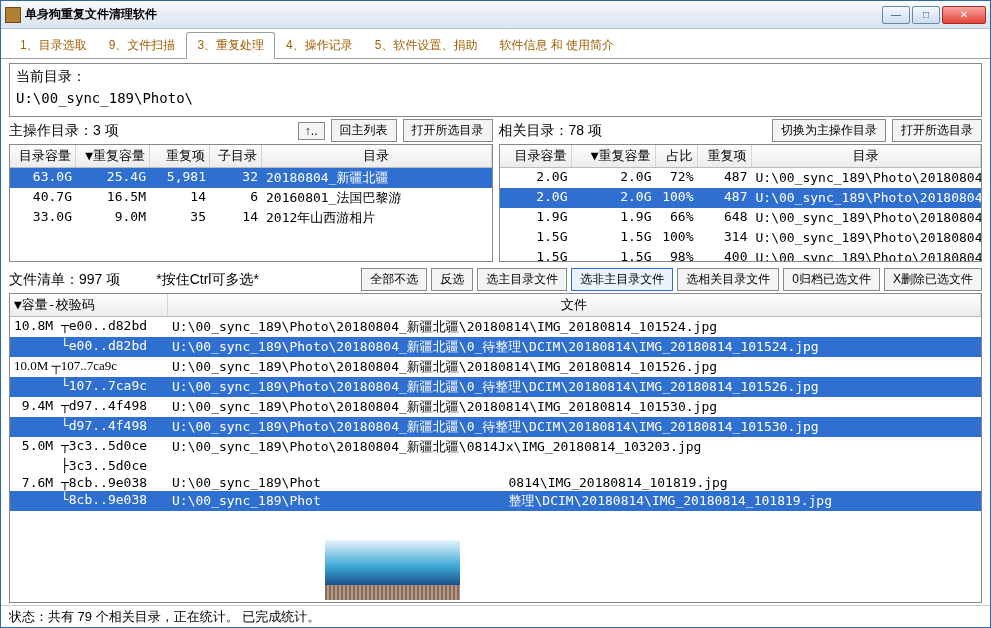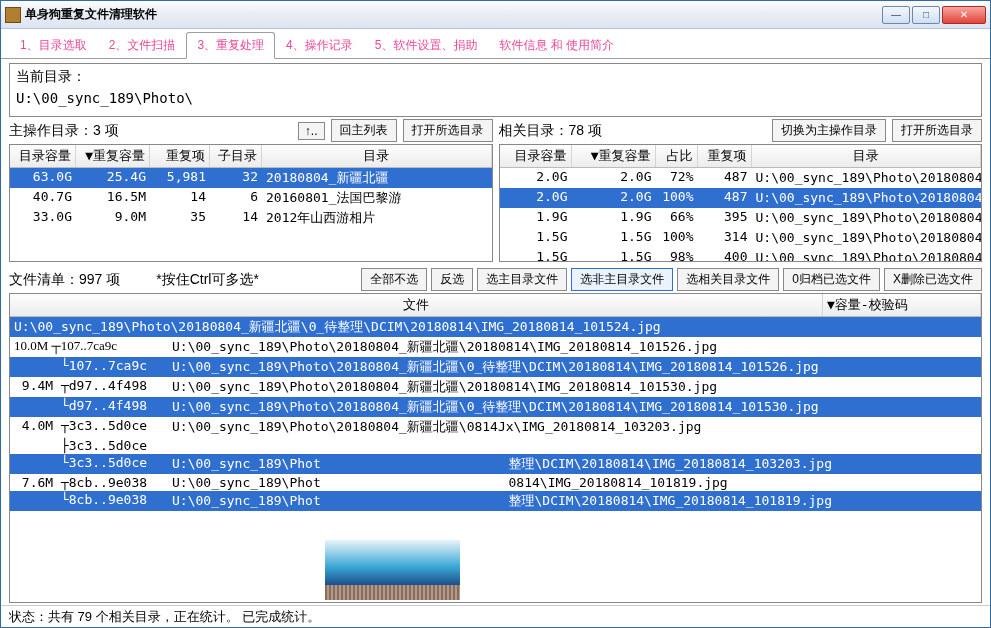--- a/index.html
+++ b/index.html
@@ -5,21 +5,21 @@
 * { box-sizing: border-box; margin: 0; padding: 0; }
 body { font-family: "Microsoft YaHei", "SimSun", sans-serif; font-size: 12px; background: #fff; overflow: hidden; }
 .window { width: 991px; height: 628px; border: 1px solid #2e6ba6; display: flex; flex-direction: column; background: #fff; }
 .titlebar { height: 28px; background: linear-gradient(#fdfdfe,#e9edf5 45%,#dce5f1); display: flex; align-items: center; padding: 0 4px; border-bottom: 1px solid #b6c5db; }
 .titlebar-icon { width: 16px; height: 16px; background: #b08030; border: 1px solid #6a4a1f; margin-right: 4px; }
 .titlebar-title { flex: 1; font-weight: bold; color: #000; }
 .winbtns { display: flex; gap: 2px; }
 .winbtn { width: 28px; height: 18px; border: 1px solid #6b88ab; background: linear-gradient(#f4f8fd,#cfdff2); border-radius: 2px; display:flex; align-items:center; justify-content:center; font-size:10px; color:#2a4e78; cursor:pointer;}
 .winbtn.close { width: 44px; background: linear-gradient(#f6a6a0,#e5433a); border-color:#a42e27; color:#fff; }
 .tabs { height: 30px; display:flex; align-items:flex-end; padding: 4px 8px 0 8px; gap: 0; border-bottom:1px solid #9e9e9e; background:#fff; }
-.tab { padding: 4px 10px; border:1px solid transparent; border-bottom:none; cursor:pointer; color:#ec4899; }
+.tab { padding: 4px 10px; border:1px solid transparent; border-bottom:none; cursor:pointer; color:#a16207; }
 .tab.active { border-color:#9e9e9e; border-bottom:1px solid #fff; background:#fff; position:relative; top:1px; border-radius:3px 3px 0 0;}
 .content { flex:1; display:flex; flex-direction:column; padding: 4px 8px 2px 8px; overflow:hidden; gap:2px;}
 .row-curdir { border:1px solid #888; padding:4px 6px 10px 6px; }
 .label-big { font-size:14px; }
 .curpath { font-family: Consolas, monospace; font-size:14px; margin-top:4px; }
 .row-tables { display:flex; gap:6px;justify-content:center; }
 .panel { flex:1; display:flex; flex-direction:column; min-width:0; }
 .panel-header { display:flex; align-items:center; gap:6px; margin-bottom:2px; font-size:14px; white-space:nowrap;}
 .spacer { flex:1; }
 .btn { border:1px solid #888; background:#f4f4f4; padding:2px 8px; font-size:12px; cursor:pointer; white-space:nowrap; }
@@ -54,21 +54,21 @@
     <div class="titlebar-title">单身狗重复文件清理软件</div>
     <div class="winbtns">
       <div class="winbtn">—</div>
       <div class="winbtn">□</div>
       <div class="winbtn close">✕</div>
     </div>
   </div>
 
   <div class="tabs" id="tabs">
       <div class="tab">1、目录选取</div>
-      <div class="tab">2、文件扫描</div>
+      <div class="tab">9、文件扫描</div>
       <div class="tab active">3、重复处理</div>
       <div class="tab">4、操作记录</div>
       <div class="tab">5、软件设置、捐助</div>
       <div class="tab">软件信息 和 使用简介</div>
     </div>
 
   <div class="content">
     <div class="row-curdir">
       <div class="label-big">当前目录：</div>
       <div class="curpath">U:\00_sync_189\Photo\</div>
@@ -140,21 +140,21 @@
               <div class="gc ra" style="width: 72px;">2.0G</div>
               <div class="gc ra" style="width: 84px;">2.0G</div>
               <div class="gc ra" style="width: 42px;">100%</div>
               <div class="gc ra" style="width: 54px;">487</div>
               <div class="gc" style="width: 260px; flex: 1 1 0%;">U:\00_sync_189\Photo\20180804_新疆北</div>
             </div>
             <div class="grow">
               <div class="gc ra" style="width: 72px;">1.9G</div>
               <div class="gc ra" style="width: 84px;">1.9G</div>
               <div class="gc ra" style="width: 42px;">66%</div>
-              <div class="gc ra" style="width: 54px;">395</div>
+              <div class="gc ra" style="width: 54px;">648</div>
               <div class="gc" style="width: 260px; flex: 1 1 0%;">U:\00_sync_189\Photo\20180804_新疆北</div>
             </div>
             <div class="grow">
               <div class="gc ra" style="width: 72px;">1.5G</div>
               <div class="gc ra" style="width: 84px;">1.5G</div>
               <div class="gc ra" style="width: 42px;">100%</div>
               <div class="gc ra" style="width: 54px;">314</div>
               <div class="gc" style="width: 260px; flex: 1 1 0%;">U:\00_sync_189\Photo\20180804_新疆北</div>
             </div>
             <div class="grow">
@@ -171,52 +171,53 @@
     <div class="row-filelist">
       <span>文件清单：997 项</span>
       <span style="margin-left:20px;">*按住Ctrl可多选*</span>
       <span class="spacer"></span>
       <span id="fl-btns"><button class="btn" style="margin-left: 4px;">全部不选</button><button class="btn" style="margin-left: 4px;">反选</button><button class="btn" style="margin-left: 4px;">选主目录文件</button><button class="btn" style="border-color: rgb(47, 111, 208); background: rgb(234, 242, 252); margin-left: 4px;">选非主目录文件</button><button class="btn" style="margin-left: 4px;">选相关目录文件</button><button class="btn" style="margin-left: 4px;">0归档已选文件</button><button class="btn" style="margin-left: 4px;">X删除已选文件</button></span>
     </div>
 
     <div class="main-content-wrap">
       <div class="filelist-box" id="filelist">
       <div class="filelist-header">
+            <div class="gh" style="width: 158px;">▼容量-校验码</div>
             <div class="gh" style="flex: 1 1 0%; text-align: center;">文件</div>
-            <div class="gh" style="width: 158px;">▼容量-校验码</div>
-          </div>
-          <div class="frow sel">
+          </div>
+          <div class="frow">
+            <div class="fc1" style="white-space: pre;">10.8M ┬e00..d82bd</div>
+            <div class="fc2" style="white-space: pre;">U:\00_sync_189\Photo\20180804_新疆北疆\20180814\IMG_20180814_101524.jpg</div>
+          </div>
+          <div class="frow sel">
+            <div class="fc1" style="white-space: pre;">      └e00..d82bd</div>
             <div class="fc2" style="white-space: pre;">U:\00_sync_189\Photo\20180804_新疆北疆\0_待整理\DCIM\20180814\IMG_20180814_101524.jpg</div>
           </div>
           <div class="frow">
             <div class="fc1" style="white-space: pre; font-family: Liberation Serif, serif;">10.0M ┬107..7ca9c</div>
             <div class="fc2" style="white-space: pre;">U:\00_sync_189\Photo\20180804_新疆北疆\20180814\IMG_20180814_101526.jpg</div>
           </div>
           <div class="frow sel">
             <div class="fc1" style="white-space: pre;">      └107..7ca9c</div>
             <div class="fc2" style="white-space: pre;">U:\00_sync_189\Photo\20180804_新疆北疆\0_待整理\DCIM\20180814\IMG_20180814_101526.jpg</div>
           </div>
           <div class="frow">
             <div class="fc1" style="white-space: pre;"> 9.4M ┬d97..4f498</div>
             <div class="fc2" style="white-space: pre;">U:\00_sync_189\Photo\20180804_新疆北疆\20180814\IMG_20180814_101530.jpg</div>
           </div>
           <div class="frow sel">
             <div class="fc1" style="white-space: pre;">      └d97..4f498</div>
             <div class="fc2" style="white-space: pre;">U:\00_sync_189\Photo\20180804_新疆北疆\0_待整理\DCIM\20180814\IMG_20180814_101530.jpg</div>
           </div>
           <div class="frow">
-            <div class="fc1" style="white-space: pre;"> 4.0M ┬3c3..5d0ce</div>
+            <div class="fc1" style="white-space: pre;"> 5.0M ┬3c3..5d0ce</div>
             <div class="fc2" style="white-space: pre;">U:\00_sync_189\Photo\20180804_新疆北疆\0814Jx\IMG_20180814_103203.jpg</div>
           </div>
           <div class="frow">
             <div class="fc1" style="white-space: pre;">      ├3c3..5d0ce</div>
-          </div>
-          <div class="frow sel">
-            <div class="fc1" style="white-space: pre;">      └3c3..5d0ce</div>
-            <div class="fc2" style="white-space: pre;">U:\00_sync_189\Phot                        整理\DCIM\20180814\IMG_20180814_103203.jpg</div>
           </div>
           <div class="frow">
             <div class="fc1" style="white-space: pre;"> 7.6M ┬8cb..9e038</div>
             <div class="fc2" style="white-space: pre;">U:\00_sync_189\Phot                        0814\IMG_20180814_101819.jpg</div>
           </div>
           <div class="frow sel">
             <div class="fc1" style="white-space: pre;">      └8cb..9e038</div>
             <div class="fc2" style="white-space: pre;">U:\00_sync_189\Phot                        整理\DCIM\20180814\IMG_20180814_101819.jpg</div>
           </div>
           <div class="overlay-img">

